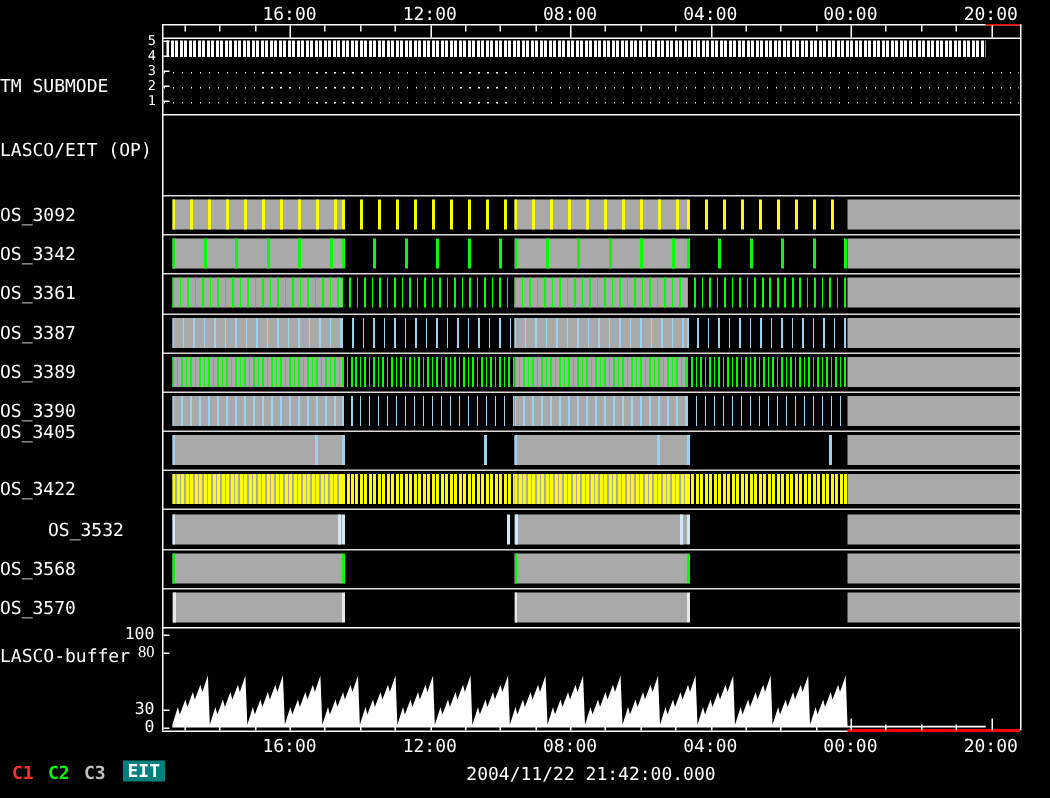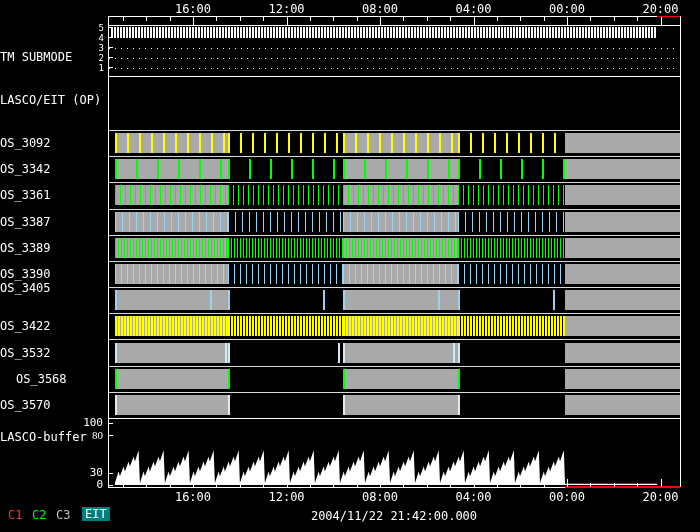--- a/index.html
+++ b/index.html
@@ -6,21 +6,21 @@
   .screen{position:relative;width:700px;height:532px;background:#000;overflow:hidden;
           font-family:"DejaVu Sans Mono","Liberation Mono",monospace;color:#fff;}
   .abs{position:absolute;}
   .lbl{position:absolute;font-size:12px;line-height:14px;white-space:nowrap;}
   .timelbl{transform:translateX(-50%);}
   .rowlbl{position:absolute;left:0;width:103px;text-align:left;font-size:12px;line-height:14px;white-space:nowrap;}
   .levelnum{position:absolute;left:0;width:104px;text-align:right;font-size:9px;line-height:10px;}
   .ylab{position:absolute;left:0;width:103px;text-align:right;font-size:11px;line-height:12px;}
   .hline{position:absolute;height:1px;background:#fff;}
   .vline{position:absolute;width:1px;background:#fff;}
-  .legend-item{position:absolute;font-size:12px;line-height:14px;}
+  .legend-item{position:absolute;font-size:12px;line-height:14px;font-weight:bold;}
   #datetime{text-align:center;}
 </style>
 </head>
 <body>
 
 <div class="screen">
   <div id="render-root">
       <div class="hline" style="left: 108px; top: 16px; width: 572px;"></div>
       <div class="hline" style="left: 108px; top: 25px; width: 572px;"></div>
       <div class="hline" style="left: 108px; top: 76px; width: 572px;"></div>
@@ -166,28 +166,28 @@
       <div class="abs" style="left: 342.978px; top: 290.182px; width: 115.029px; height: 20px; background-color: rgb(169, 169, 169); background-image: repeating-linear-gradient(90deg, rgb(154, 210, 242) 0px, rgb(154, 210, 242) 2px, transparent 2px, transparent 95px);"></div>
       <div class="abs" style="left: 458.007px; top: 290.182px; width: 107.021px; height: 20px; background-color: rgb(0, 0, 0); background-image: repeating-linear-gradient(90deg, rgb(154, 210, 242) 0px, rgb(154, 210, 242) 2px, transparent 2px, transparent 95px);"></div>
       <div class="abs" style="left: 565.028px; top: 290.182px; width: 114.972px; height: 20px; background-color: rgb(169, 169, 169);"></div>
       <div class="rowlbl" style="top: 319.364px;">OS_3422</div>
       <div class="abs" style="left: 108px; top: 316.364px; width: 572px; height: 20px; position: absolute;"></div>
       <div class="abs" style="left: 114.864px; top: 316.364px; width: 113.142px; height: 20px; background-color: rgb(169, 169, 169); background-image: repeating-linear-gradient(90deg, rgb(255, 255, 0) 0px, rgb(255, 255, 0) 2px, transparent 2px, transparent 3px);"></div>
       <div class="abs" style="left: 228.006px; top: 316.364px; width: 114.972px; height: 20px; background-color: rgb(0, 0, 0); background-image: repeating-linear-gradient(90deg, rgb(255, 255, 0) 0px, rgb(255, 255, 0) 2px, transparent 2px, transparent 3px);"></div>
       <div class="abs" style="left: 342.978px; top: 316.364px; width: 115.029px; height: 20px; background-color: rgb(169, 169, 169); background-image: repeating-linear-gradient(90deg, rgb(255, 255, 0) 0px, rgb(255, 255, 0) 2px, transparent 2px, transparent 3px);"></div>
       <div class="abs" style="left: 458.007px; top: 316.364px; width: 107.021px; height: 20px; background-color: rgb(0, 0, 0); background-image: repeating-linear-gradient(90deg, rgb(255, 255, 0) 0px, rgb(255, 255, 0) 2px, transparent 2px, transparent 3px);"></div>
       <div class="abs" style="left: 565.028px; top: 316.364px; width: 114.972px; height: 20px; background-color: rgb(169, 169, 169);"></div>
-      <div class="rowlbl" style="top: 345.545px;">OS_3532</div>
+      <div class="rowlbl" style="top: 345.545px; padding-left: 32px;">OS_3532</div>
       <div class="abs" style="left: 108px; top: 342.545px; width: 572px; height: 20px; position: absolute;"></div>
       <div class="abs" style="left: 114.864px; top: 342.545px; width: 113.142px; height: 20px; background-color: rgb(169, 169, 169); background-image: repeating-linear-gradient(90deg, rgb(207, 233, 247) 0px, rgb(207, 233, 247) 2px, transparent 2px, transparent 110px);"></div>
       <div class="abs" style="left: 228.006px; top: 342.545px; width: 114.972px; height: 20px; background-color: rgb(0, 0, 0); background-image: repeating-linear-gradient(90deg, rgb(207, 233, 247) 0px, rgb(207, 233, 247) 2px, transparent 2px, transparent 110px);"></div>
       <div class="abs" style="left: 342.978px; top: 342.545px; width: 115.029px; height: 20px; background-color: rgb(169, 169, 169); background-image: repeating-linear-gradient(90deg, rgb(207, 233, 247) 0px, rgb(207, 233, 247) 2px, transparent 2px, transparent 110px);"></div>
       <div class="abs" style="left: 458.007px; top: 342.545px; width: 107.021px; height: 20px; background-color: rgb(0, 0, 0); background-image: repeating-linear-gradient(90deg, rgb(207, 233, 247) 0px, rgb(207, 233, 247) 2px, transparent 2px, transparent 110px);"></div>
       <div class="abs" style="left: 565.028px; top: 342.545px; width: 114.972px; height: 20px; background-color: rgb(169, 169, 169);"></div>
-      <div class="rowlbl" style="top: 371.727px; margin-left: 16px;">OS_3568</div>
+      <div class="rowlbl" style="top: 371.727px;">OS_3568</div>
       <div class="abs" style="left: 108px; top: 368.727px; width: 572px; height: 20px; position: absolute;"></div>
       <div class="abs" style="left: 114.864px; top: 368.727px; width: 113.142px; height: 20px; background-color: rgb(169, 169, 169); background-image: repeating-linear-gradient(90deg, rgb(0, 255, 0) 0px, rgb(0, 255, 0) 2px, transparent 2px, transparent 140px);"></div>
       <div class="abs" style="left: 228.006px; top: 368.727px; width: 114.972px; height: 20px; background-color: rgb(0, 0, 0); background-image: repeating-linear-gradient(90deg, rgb(0, 255, 0) 0px, rgb(0, 255, 0) 2px, transparent 2px, transparent 140px);"></div>
       <div class="abs" style="left: 342.978px; top: 368.727px; width: 115.029px; height: 20px; background-color: rgb(169, 169, 169); background-image: repeating-linear-gradient(90deg, rgb(0, 255, 0) 0px, rgb(0, 255, 0) 2px, transparent 2px, transparent 140px);"></div>
       <div class="abs" style="left: 458.007px; top: 368.727px; width: 107.021px; height: 20px; background-color: rgb(0, 0, 0); background-image: repeating-linear-gradient(90deg, rgb(0, 255, 0) 0px, rgb(0, 255, 0) 2px, transparent 2px, transparent 140px);"></div>
       <div class="abs" style="left: 565.028px; top: 368.727px; width: 114.972px; height: 20px; background-color: rgb(169, 169, 169);"></div>
       <div class="rowlbl" style="top: 397.909px;">OS_3570</div>
       <div class="abs" style="left: 108px; top: 394.909px; width: 572px; height: 20px; position: absolute;"></div>
       <div class="abs" style="left: 114.864px; top: 394.909px; width: 113.142px; height: 20px; background-color: rgb(169, 169, 169); background-image: repeating-linear-gradient(90deg, rgb(232, 232, 232) 0px, rgb(232, 232, 232) 2px, transparent 2px, transparent 150px);"></div>
       <div class="abs" style="left: 228.006px; top: 394.909px; width: 114.972px; height: 20px; background-color: rgb(0, 0, 0); background-image: repeating-linear-gradient(90deg, rgb(232, 232, 232) 0px, rgb(232, 232, 232) 2px, transparent 2px, transparent 150px);"></div>

